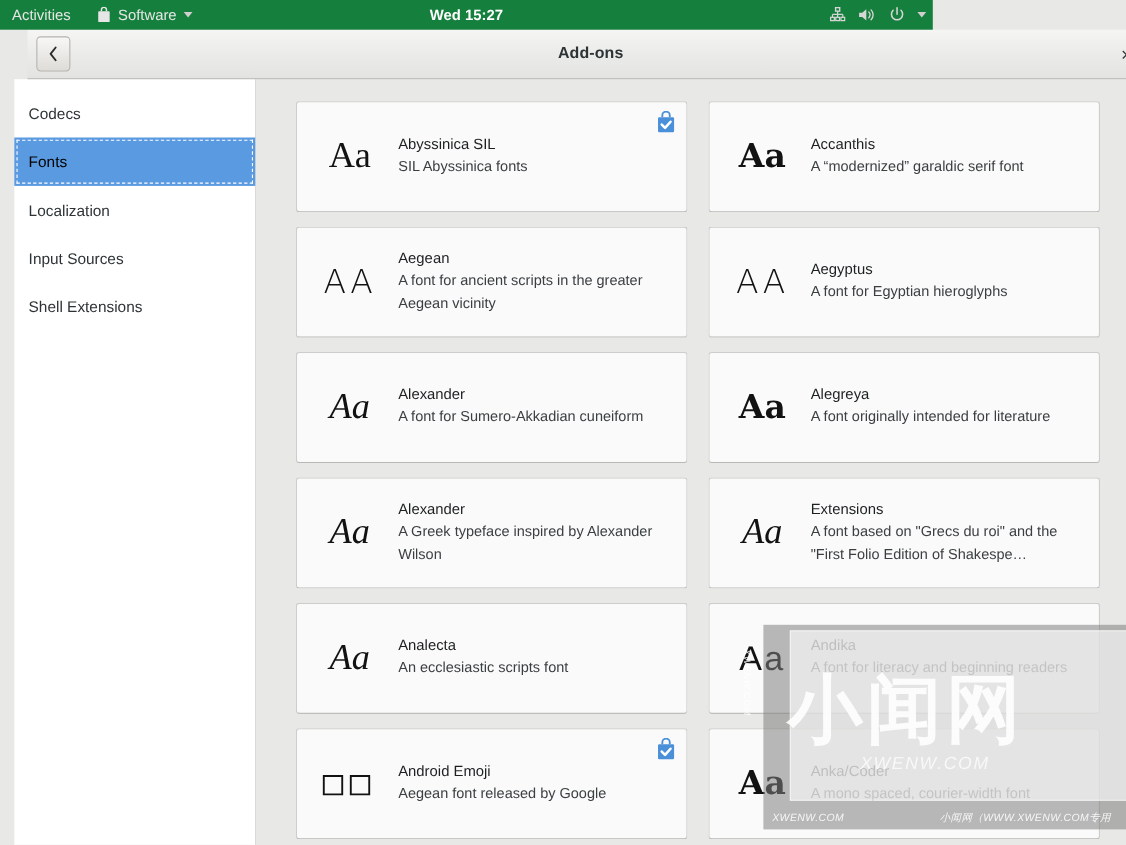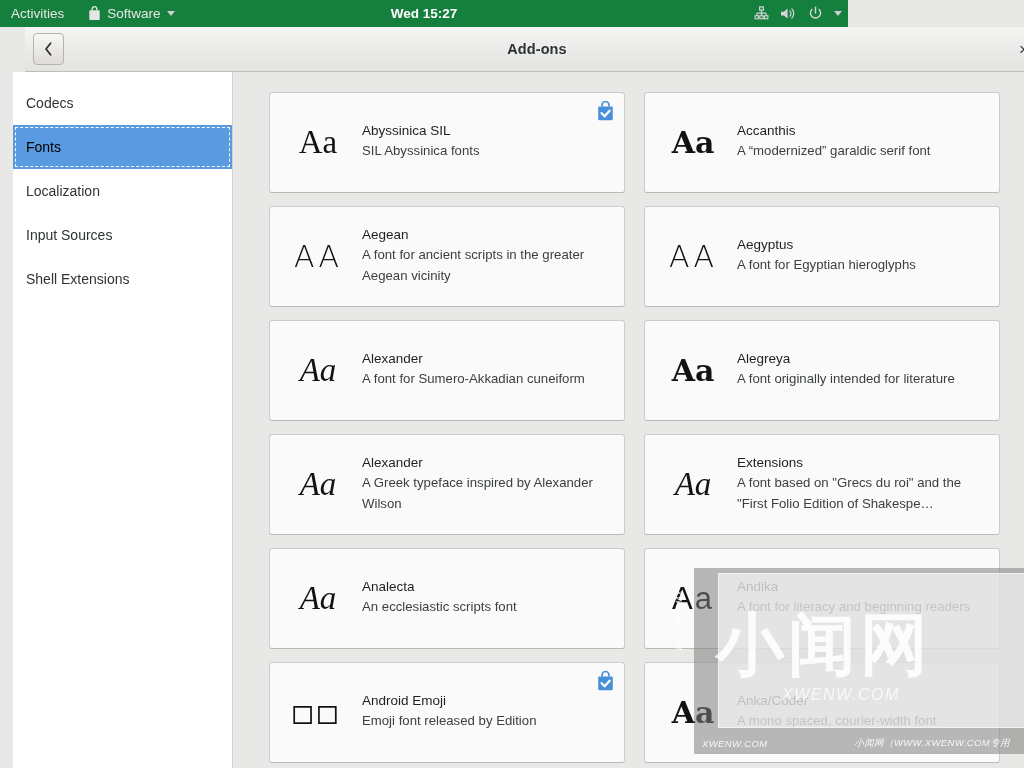--- a/index.html
+++ b/index.html
@@ -390,21 +390,21 @@
           <div class="card-preview pv-sans">Aa</div>
           <div class="card-text">
             <div class="card-title">Andika</div>
             <div class="card-desc">A font for literacy and beginning readers</div>
           </div>
         </div>
         <div class="card">
           <div class="card-preview pv-tofu">□□</div>
           <div class="card-text">
             <div class="card-title">Android Emoji</div>
-            <div class="card-desc">Emoji font released by Edition</div>
+            <div class="card-desc">Aegean font released by Google</div>
           </div>
           <span class="installed-badge"><svg width="19" height="21" viewBox="0 0 19 21" aria-hidden="true">
               <path d="M6.1 5.6V3.9a3.4 3.4 0 0 1 6.8 0v1.7" fill="none" stroke="#4a90d9" stroke-width="1.7"></path>
               <rect x="2.2" y="5.6" width="14.6" height="13.6" rx="1.1" fill="#4a90d9"></rect>
               <path d="M5.6 12.2l3 3.1 5-5.6" fill="none" stroke="#ffffff" stroke-width="2.3" stroke-linecap="round" stroke-linejoin="round"></path>
             </svg></span>
         </div>
         <div class="card">
           <div class="card-preview pv-bold">Aa</div>
           <div class="card-text">

